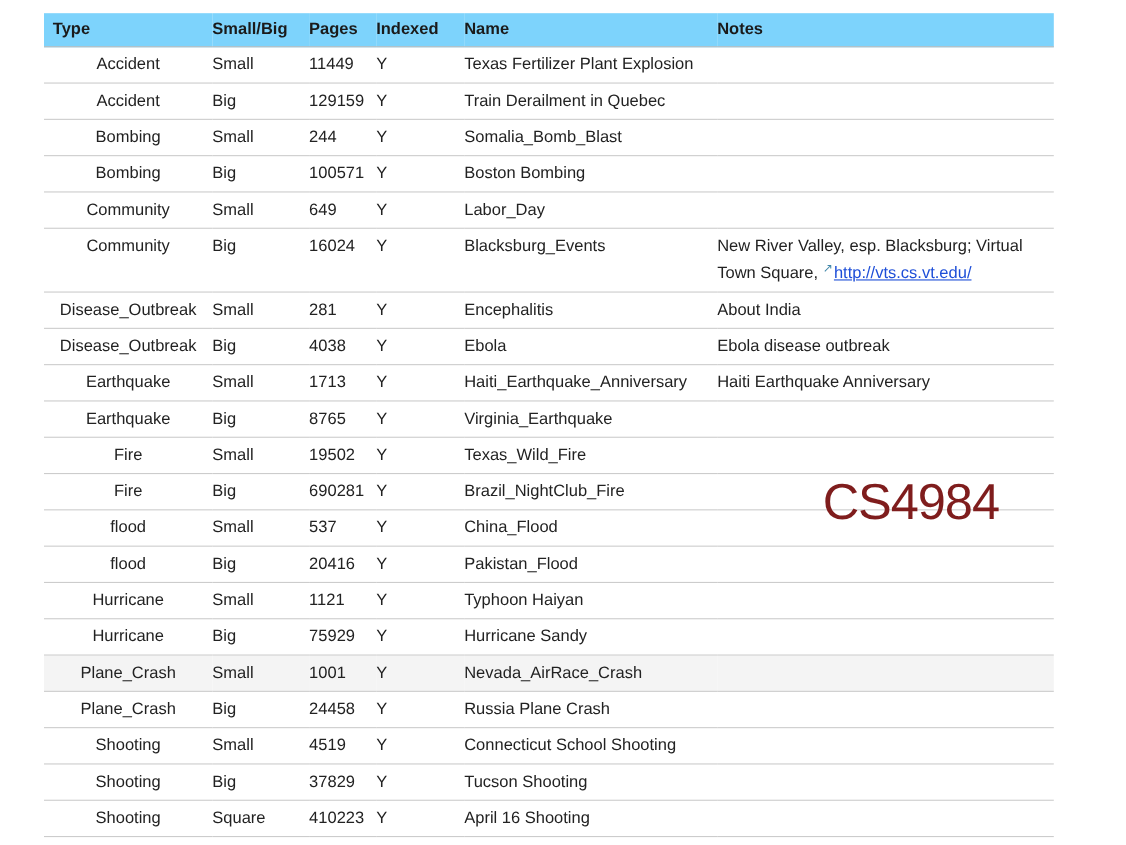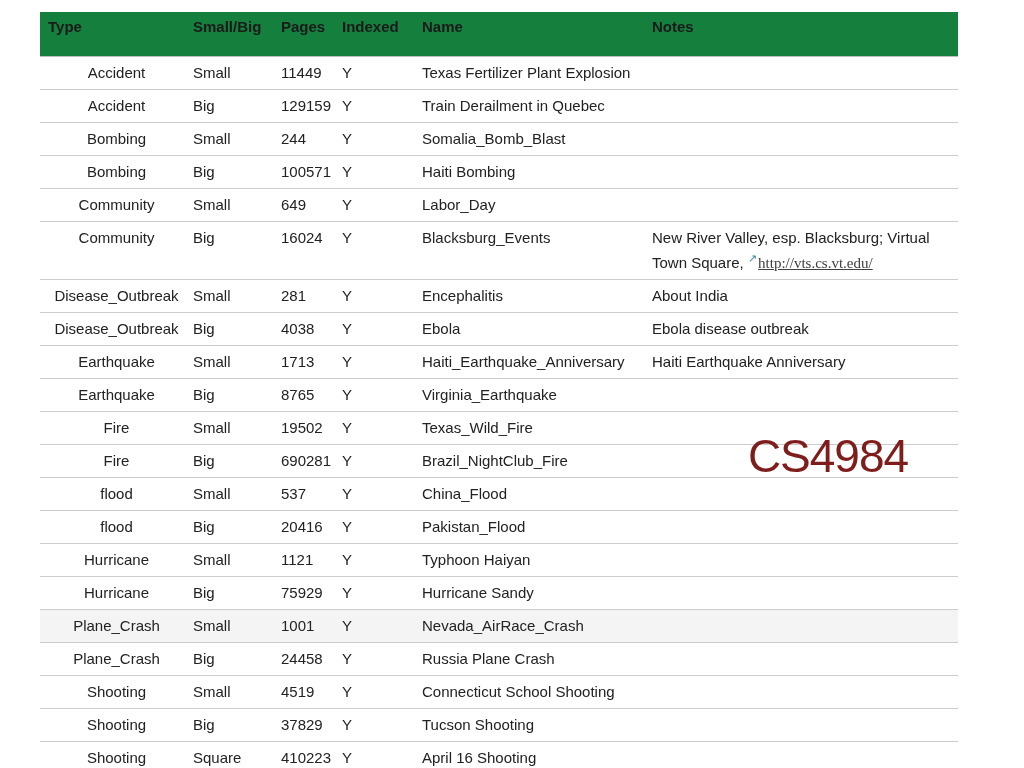--- a/index.html
+++ b/index.html
@@ -27,47 +27,46 @@
     line-height: 20px;
     color: #222222;
   }
   col.c-type    { width: 153px; }
   col.c-size    { width: 88px;  }
   col.c-pages   { width: 61px;  }
   col.c-indexed { width: 80px;  }
   col.c-name    { width: 230px; }
   col.c-notes   { width: 306px; }
   thead th {
-    background: #15803d;
+    background: #7dd3fc;
     text-align: left;
     font-weight: bold;
     color: #1a1a1a;
-    padding: 5px 8px 19px 0;
+    padding: 5px 8px 5px 0;
     border-bottom: 1px solid #bdbdbd;
     white-space: nowrap;
   }
   thead th:first-child { padding-left: 8px; }
   tbody td {
     vertical-align: top;
     padding: 6px 8px 6px 0;
     border-bottom: 1px solid #cccccc;
     overflow: hidden;
   }
   tbody td:first-child { padding-left: 8px; text-align: center; }
   tbody tr.shaded td { background: #f4f4f4; }
   .ext-icon {
     color: #3f86a8;
     font-size: 11px;
     vertical-align: super;
     margin-right: 1px;
   }
   a.note-link {
-    color: #404040;
+    color: #1d4ed8;
     text-decoration: underline;
-    font-family: Liberation Serif, serif;
   }
   .slide-title {
     position: absolute;
     left: 644px;
     top: 427px;
     width: 368px;
     text-align: center;
     font-size: 46px;
     line-height: 59px;
     color: #7f1d1d;
@@ -126,21 +125,21 @@
       <td class="cell-indexed">Y</td>
       <td class="cell-name">Somalia_Bomb_Blast</td>
       <td class="cell-notes"></td>
     </tr>
 
     <tr>
       <td class="cell-type">Bombing</td>
       <td class="cell-size">Big</td>
       <td class="cell-pages">100571</td>
       <td class="cell-indexed">Y</td>
-      <td class="cell-name">Haiti Bombing</td>
+      <td class="cell-name">Boston Bombing</td>
       <td class="cell-notes"></td>
     </tr>
 
     <tr>
       <td class="cell-type">Community</td>
       <td class="cell-size">Small</td>
       <td class="cell-pages">649</td>
       <td class="cell-indexed">Y</td>
       <td class="cell-name">Labor_Day</td>
       <td class="cell-notes"></td>

